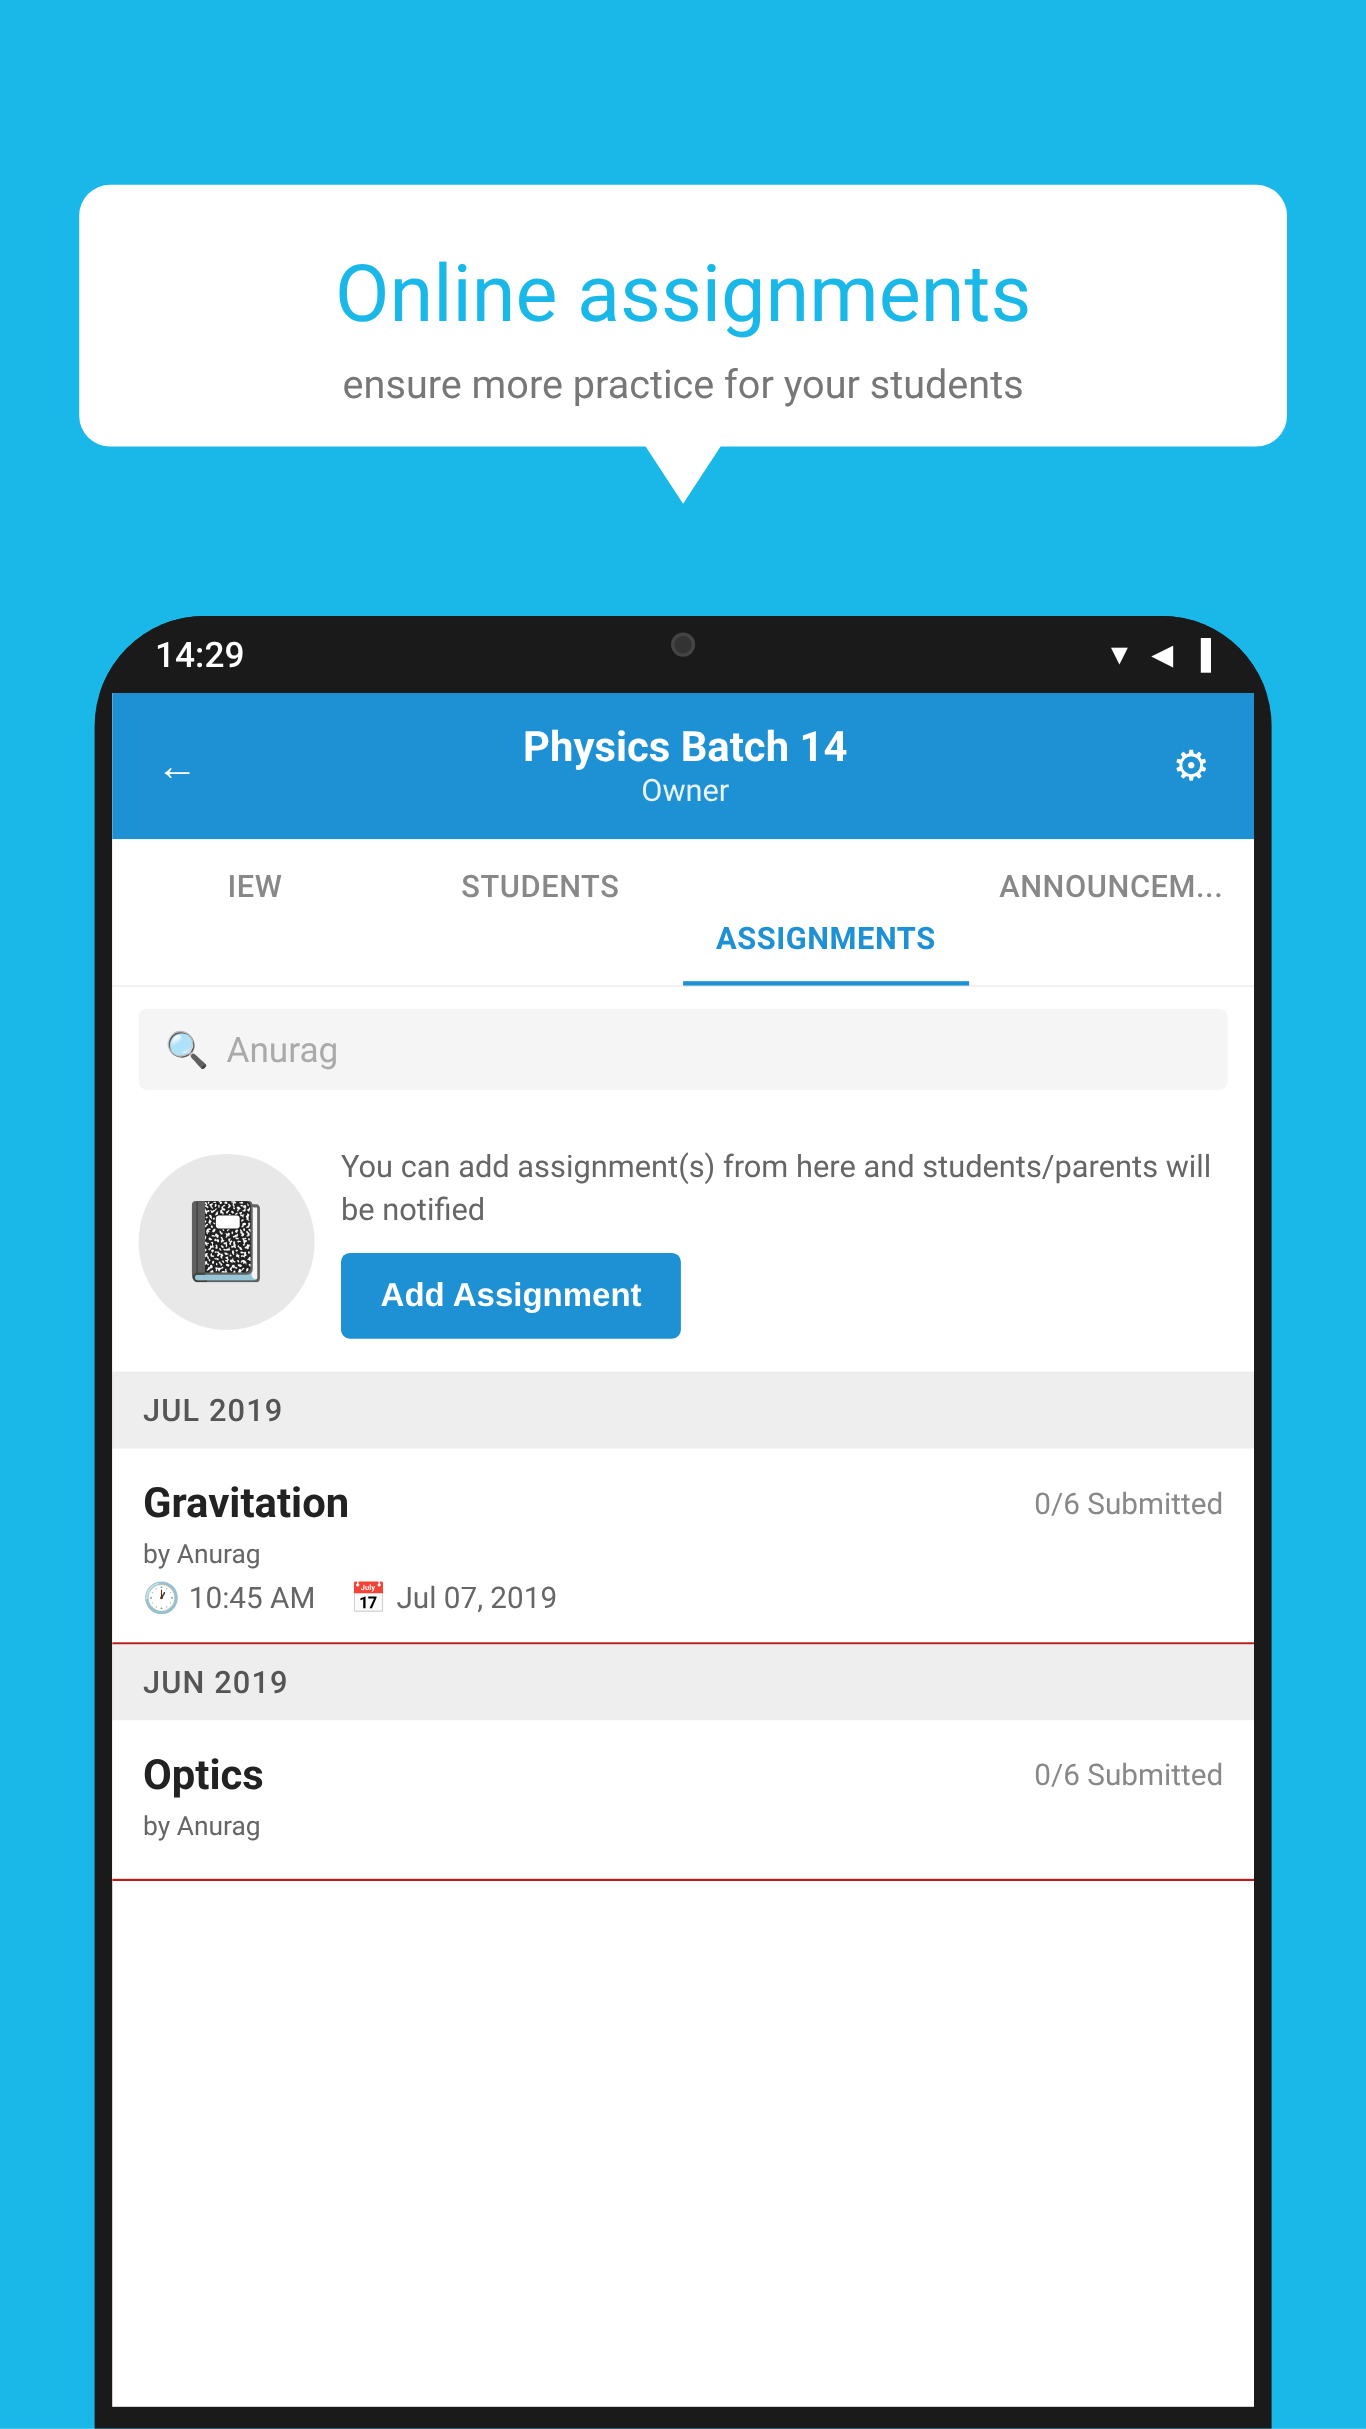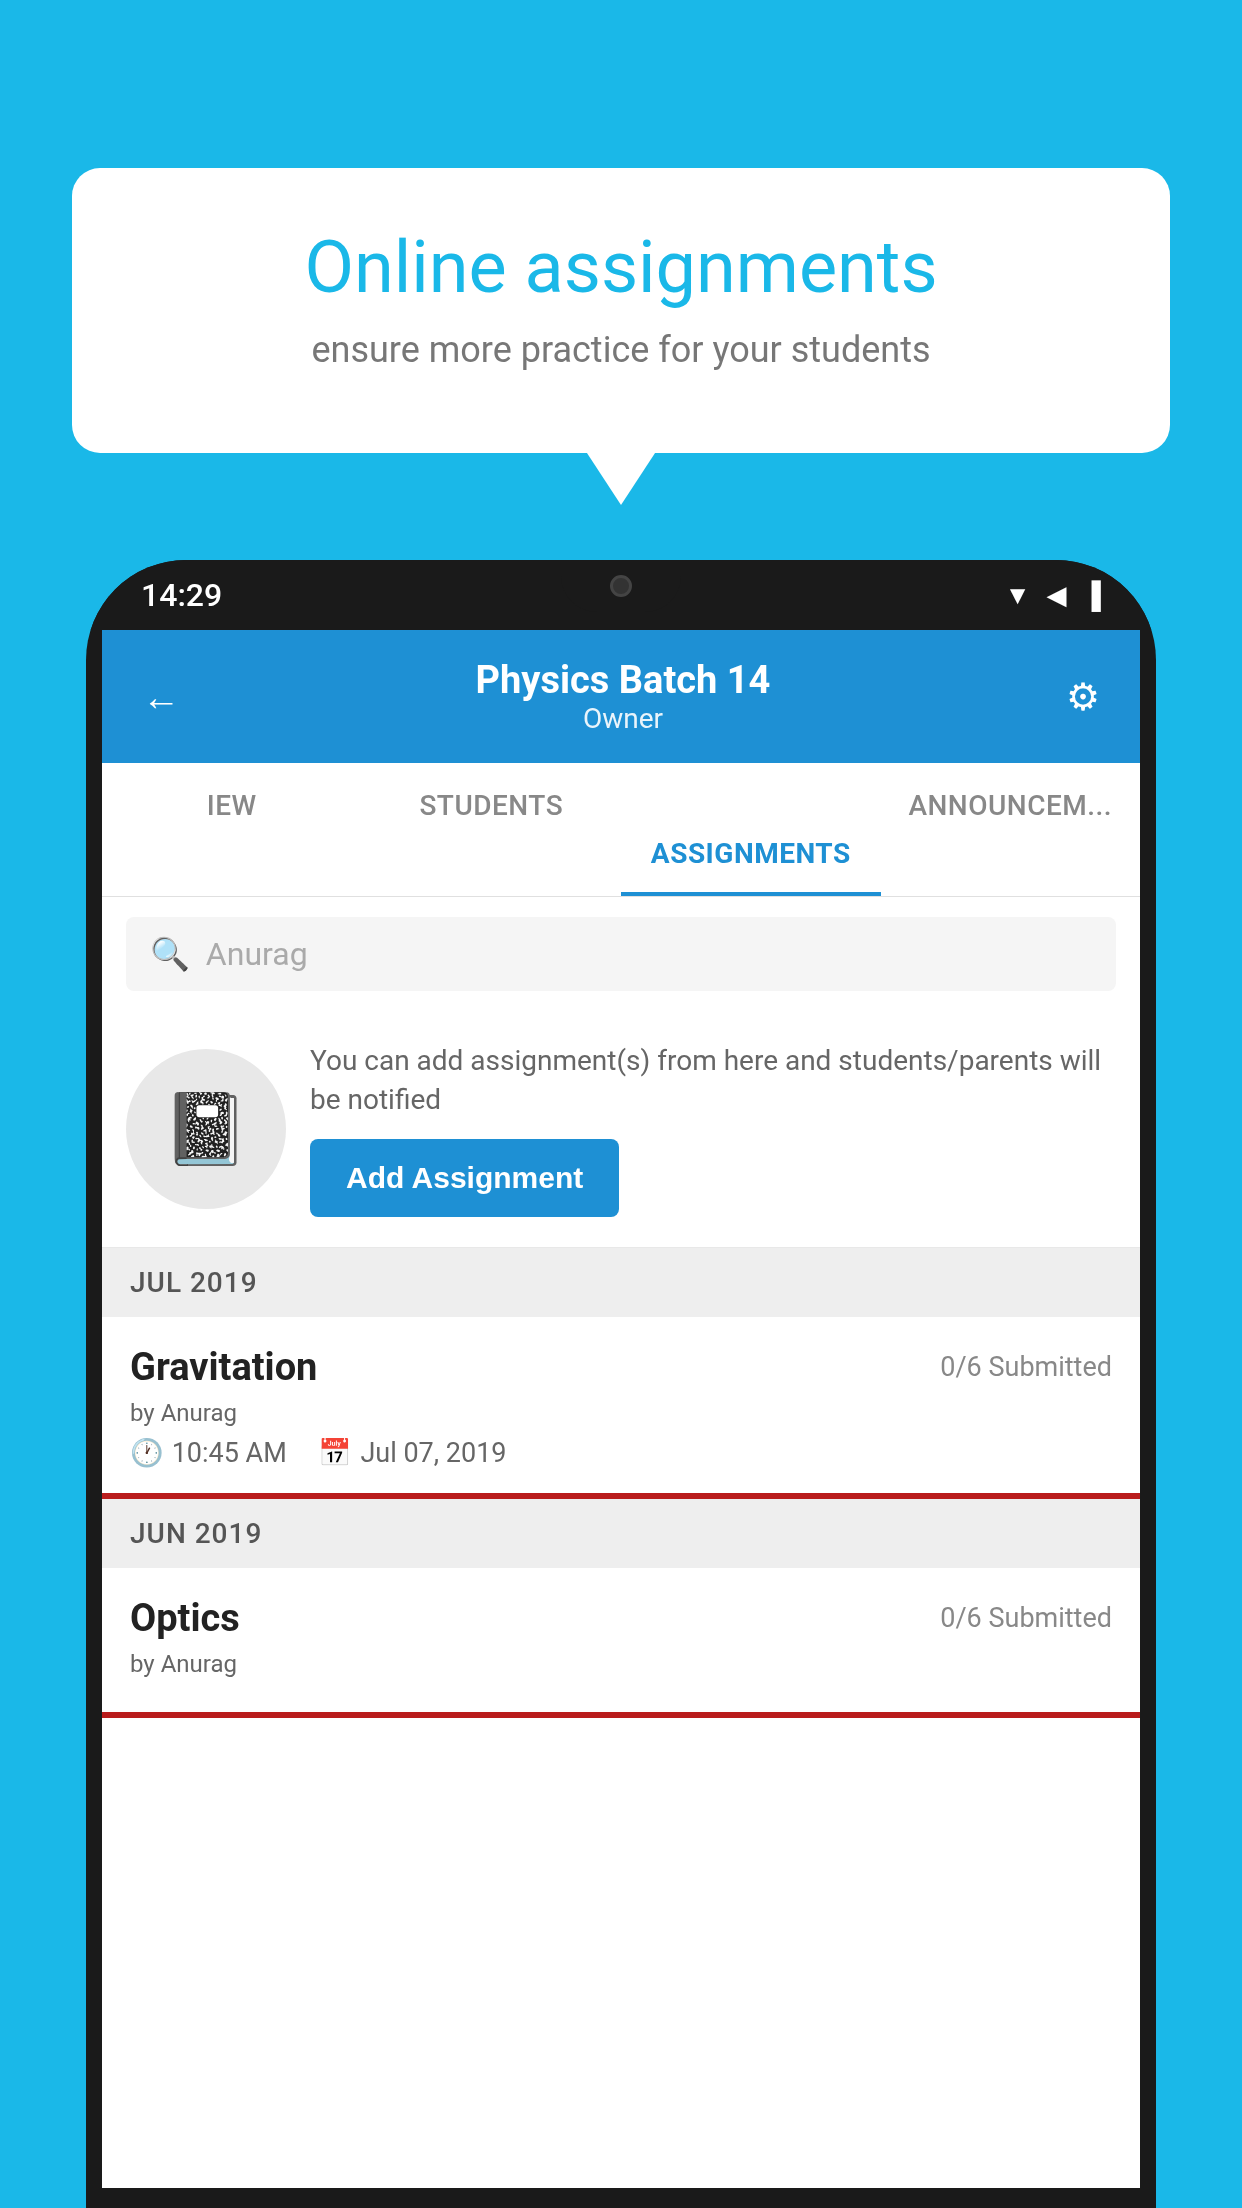--- a/index.html
+++ b/index.html
@@ -14,21 +14,21 @@
     }
 
     
     .speech-bubble {
       position: absolute;
       top: 168px;
       left: 72px;
       right: 72px;
       background: white;
       border-radius: 28px;
-      padding: 60px 70px 82px;
+      padding: 60px 70px 35px;
       text-align: center;
     }
     .speech-bubble::after {
       content: '';
       position: absolute;
       bottom: -52px;
       left: 50%;
       transform: translateX(-50%);
       width: 0;
       height: 0;
@@ -250,21 +250,21 @@
       font-size: 28px;
       color: #555;
       font-weight: 500;
       letter-spacing: 1px;
     }
 
     
     .assignment-item {
       background: white;
       padding: 28px 28px 24px;
-      border-bottom: 6px solid #b91c1c;
+      border-bottom: 2px solid #b91c1c;
     }
     .assignment-top-row {
       display: flex;
       justify-content: space-between;
       align-items: center;
       margin-bottom: 10px;
     }
     .assignment-name {
       font-size: 38px;
       font-weight: 700;

